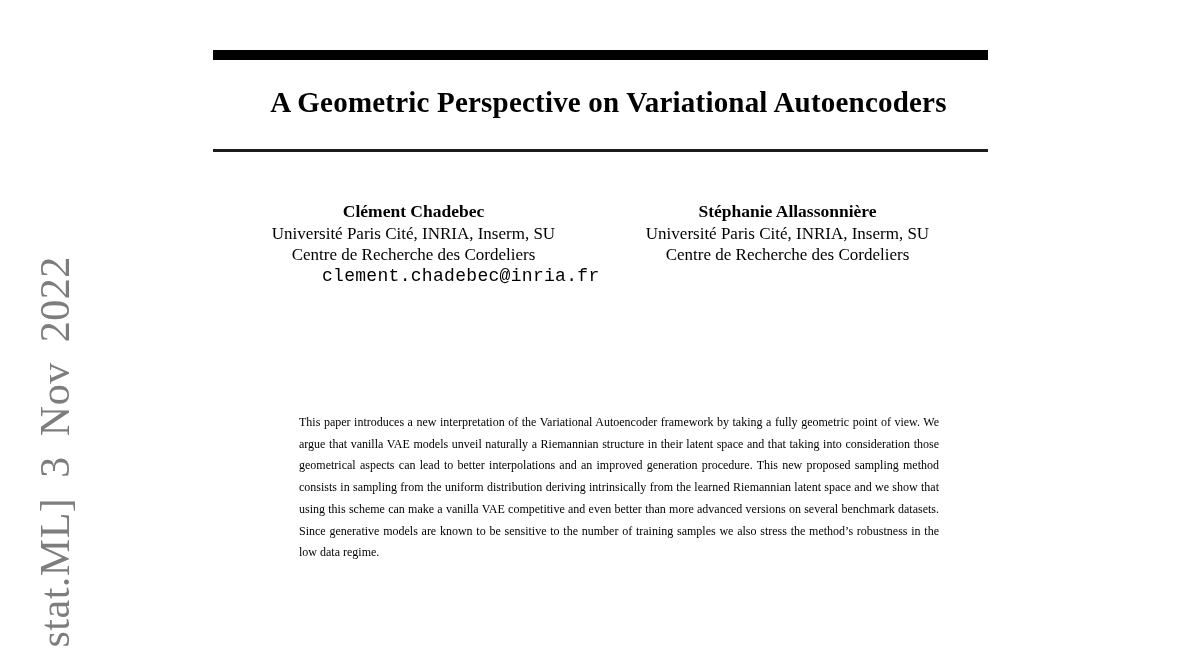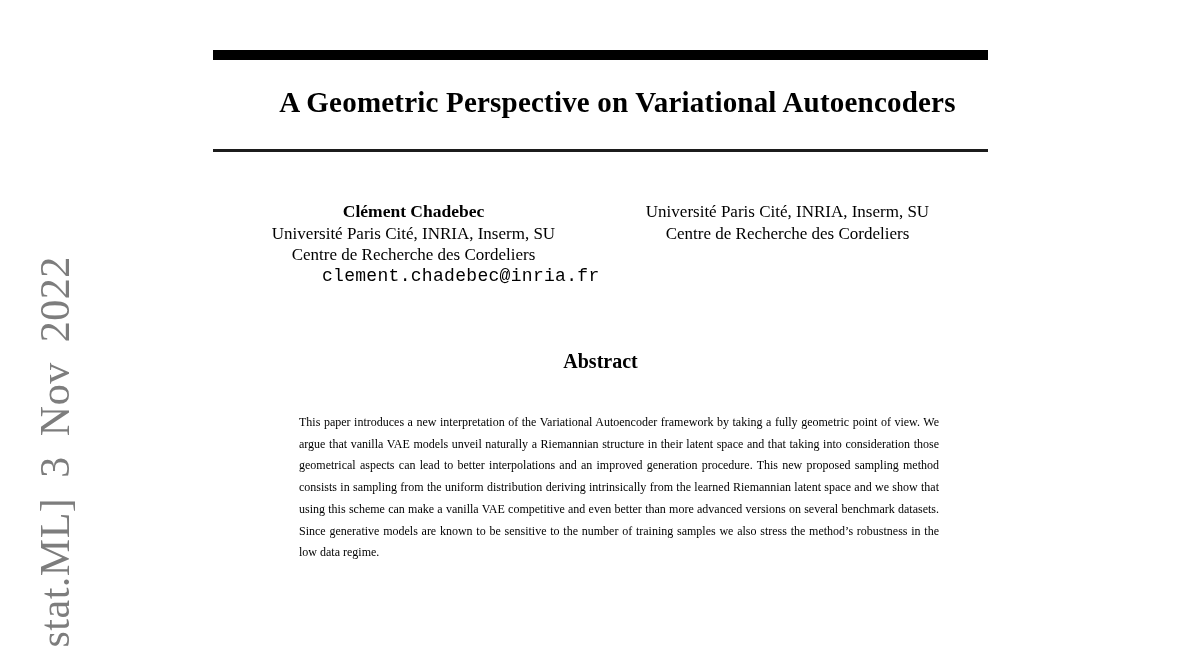--- a/index.html
+++ b/index.html
@@ -31,21 +31,21 @@
     letter-spacing: 0.5px;
   }
   .rule-thick {
     position: absolute;
     left: 213px; top: 50px;
     width: 775px; height: 10px;
     background: #000000;
   }
   .paper-title {
     position: absolute;
-    left: 230px; top: 86px;
+    left: 221px; top: 86px;
     width: 775px;
     margin: 0;
     text-align: center;
     font-size: 29px;
     font-weight: bold;
     letter-spacing: 0.2px;
   }
   .rule-thin {
     position: absolute;
     left: 213px; top: 149px;
@@ -109,22 +109,22 @@
   <div class="rule-thin"></div>
 
   <div class="authors">
     <div class="author">
       <div class="author-name">Clément Chadebec</div>
       <div class="author-affil">Université Paris Cité, INRIA, Inserm, SU</div>
       <div class="author-affil">Centre de Recherche des Cordeliers</div>
       <div class="author-email">clement.chadebec@inria.fr</div>
     </div>
     <div class="author">
+      <div class="author-name">Stéphanie Allassonnière</div>
       <div class="author-affil">Université Paris Cité, INRIA, Inserm, SU</div>
       <div class="author-affil">Centre de Recherche des Cordeliers</div>
     </div>
   </div>
 
-  <div class="abstract-heading">Abstract</div>
 
   <p class="abstract-text">This paper introduces a new interpretation of the Variational Autoencoder framework by taking a fully geometric point of view. We argue that vanilla VAE models unveil naturally a Riemannian structure in their latent space and that taking into consideration those geometrical aspects can lead to better interpolations and an improved generation procedure. This new proposed sampling method consists in sampling from the uniform distribution deriving intrinsically from the learned Riemannian latent space and we show that using this scheme can make a vanilla VAE competitive and even better than more advanced versions on several benchmark datasets. Since generative models are known to be sensitive to the number of training samples we also stress the method’s robustness in the low data regime.</p>
 
 </div>
 
 </body></html>

